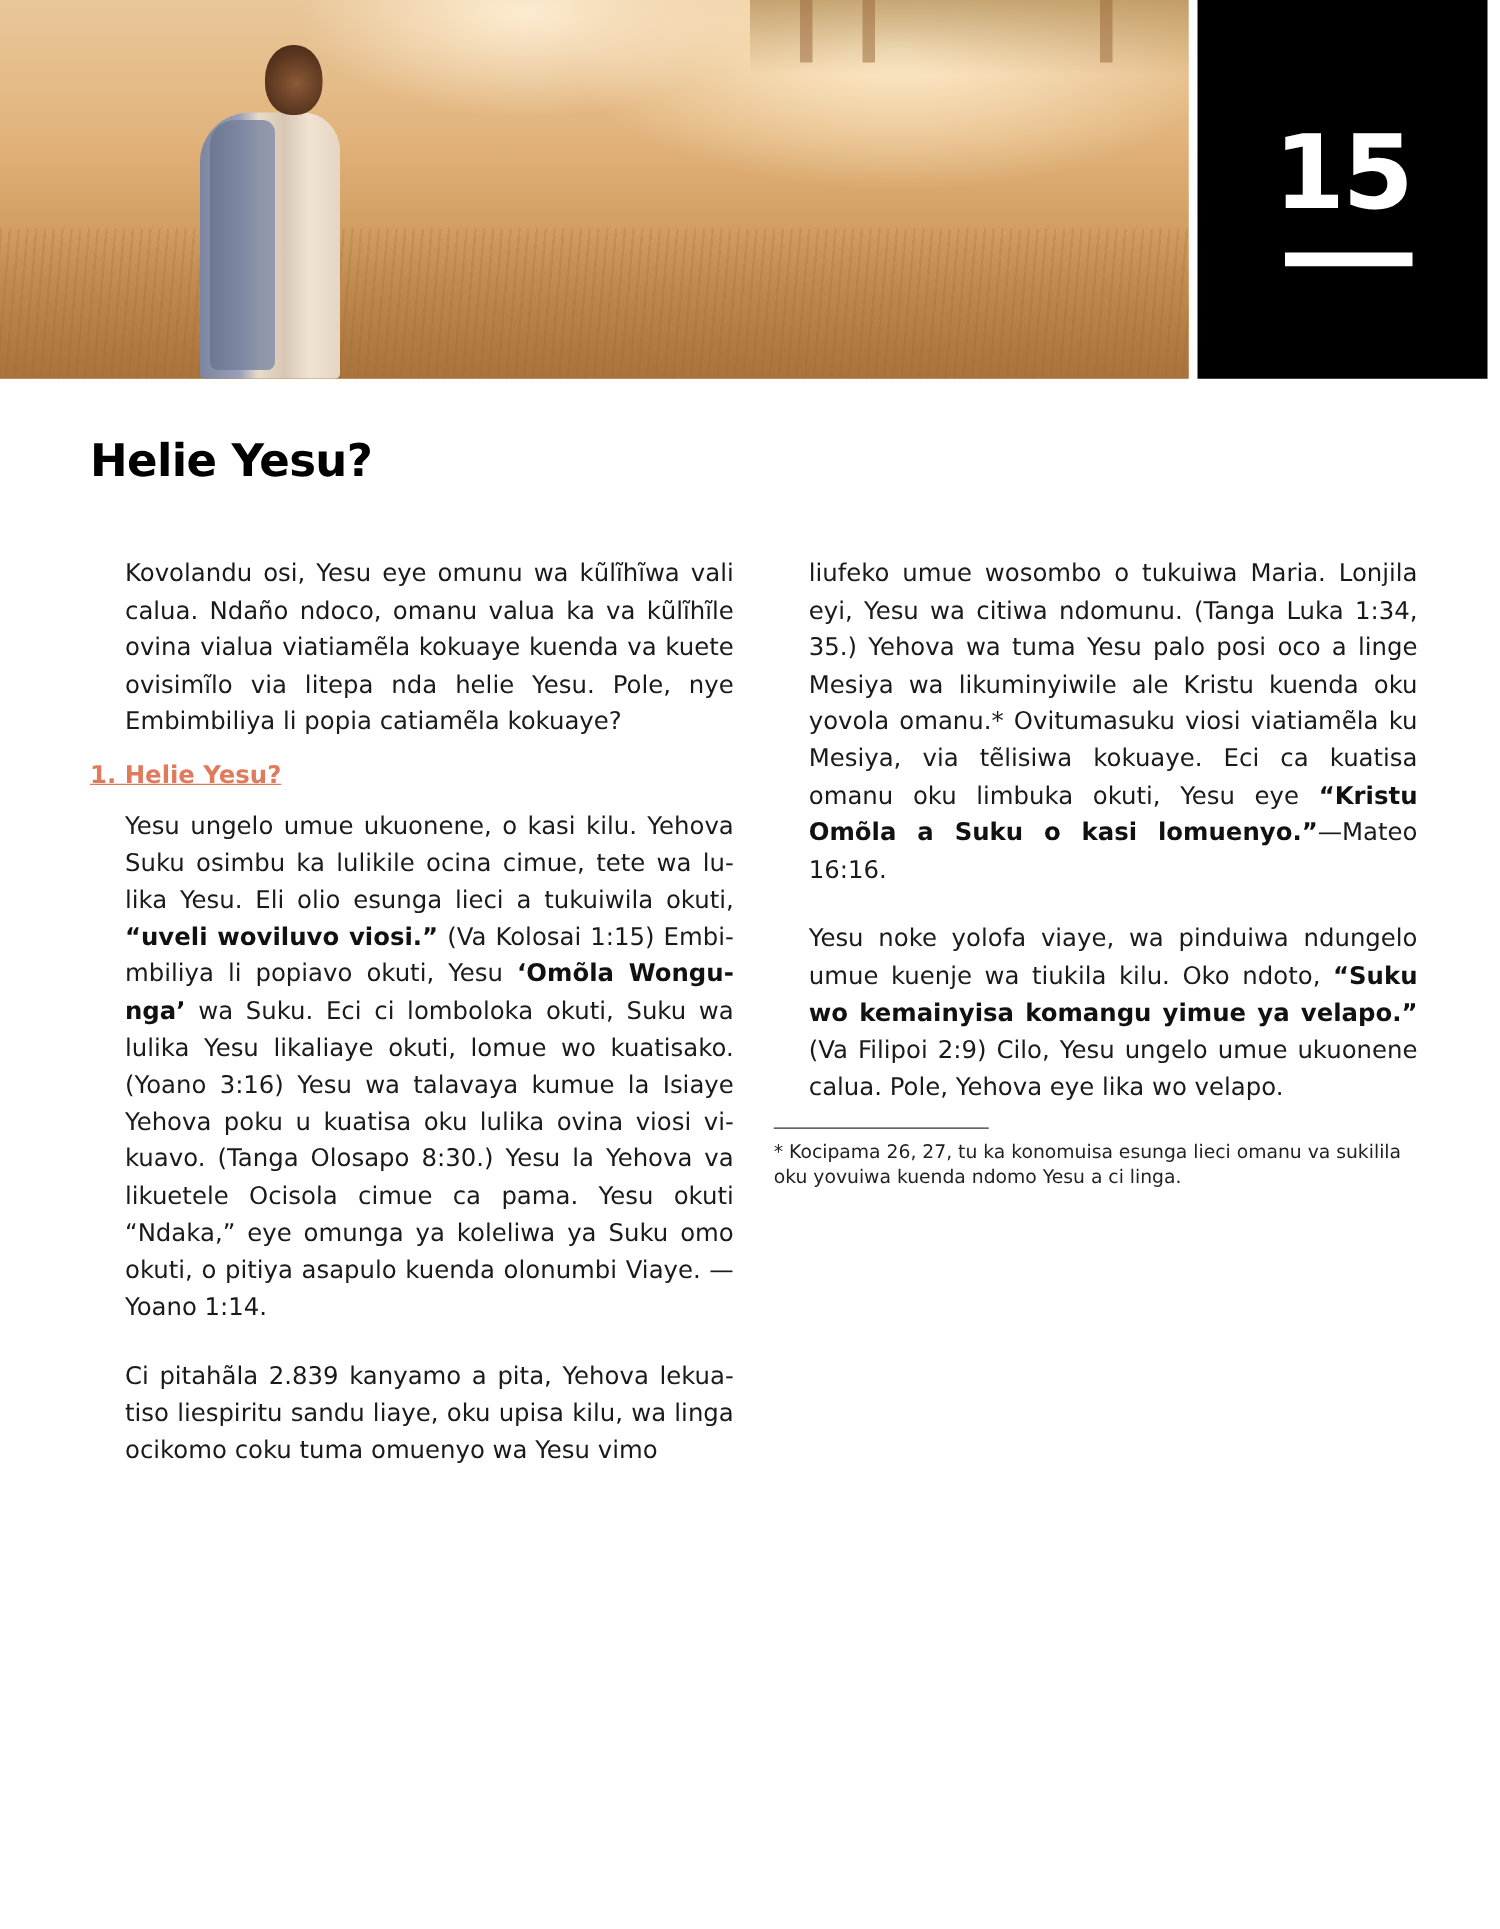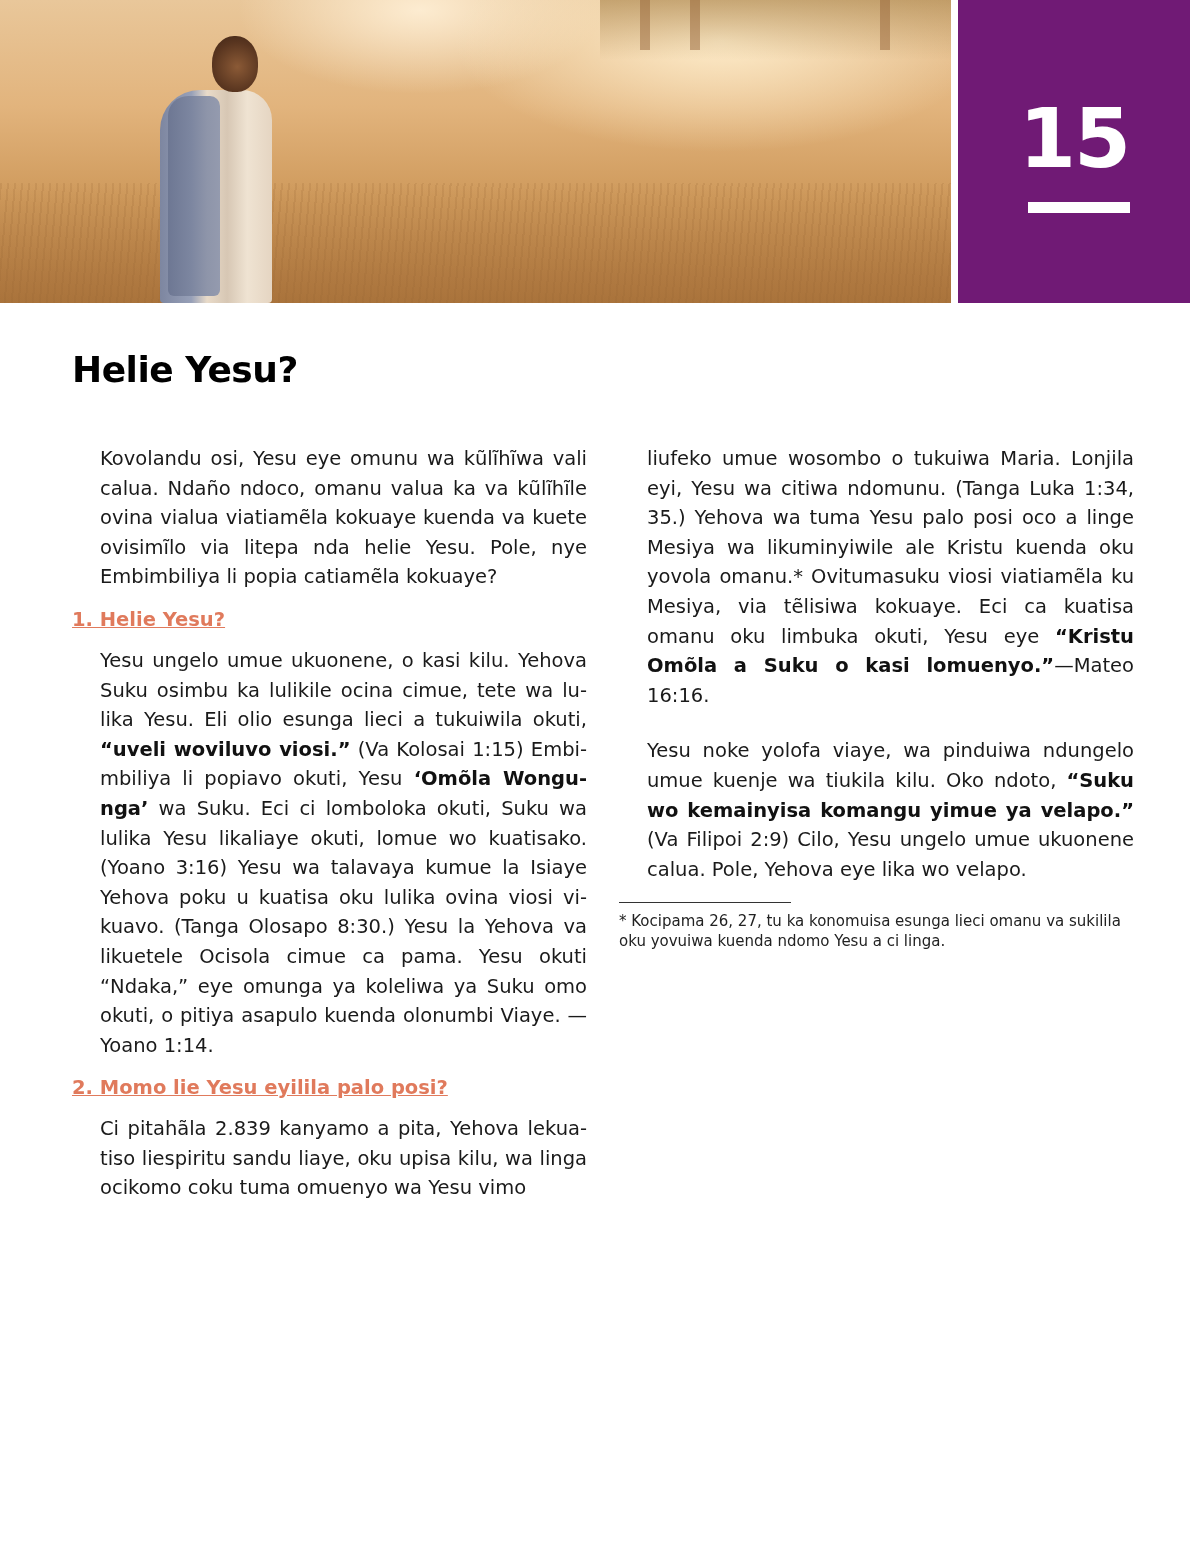--- a/index.html
+++ b/index.html
@@ -19,21 +19,21 @@
                       linear-gradient(180deg, rgba(190,130,70,0), rgba(150,100,50,0.45)); }
   .hero .figure { position: absolute; left: 150px; top: 36px; width: 130px; height: 267px; }
   .hero .head { position: absolute; left: 62px; top: 0; width: 46px; height: 56px; border-radius: 48% 48% 45% 45%;
           background: radial-gradient(circle at 55% 55%, #8b5a36 0%, #5a3620 60%, #3e2415 100%); }
   .hero .robe { position: absolute; left: 10px; top: 54px; width: 112px; height: 213px;
           border-radius: 40px 30px 4px 4px;
           background: linear-gradient(90deg, #7d86a0 0%, #97a0b8 28%, #e9dbc9 42%, #d7c7b4 60%, #efe3d2 78%, #e5d5c2 100%); }
   .hero .sash { position: absolute; left: 18px; top: 60px; width: 52px; height: 200px; border-radius: 20px 10px 6px 6px;
           background: linear-gradient(90deg, #6b7591, #8c95ad); opacity: 0.9; }
 
-  .chapter-box { position: absolute; left: 958px; top: 0; width: 232px; height: 303px; background: #701a75; }
+  .chapter-box { position: absolute; left: 958px; top: 0; width: 232px; height: 303px; background: #000000; }
   .chapter-number { position: absolute; left: 0; right: 0; top: 98px; text-align: center; color: #ffffff;
           font-family: "DejaVu Sans", sans-serif; font-weight: bold; font-size: 82px; line-height: 1; letter-spacing: -2px; }
   .chapter-rule { position: absolute; left: 70px; top: 202px; width: 102px; height: 11px; background: #ffffff; }
 
   .page-title { position: absolute; left: 72px; top: 350px; margin: 0; font-family: "DejaVu Sans", sans-serif;
           font-weight: bold; font-size: 36px; line-height: 1.1; color: #000; letter-spacing: -0.5px; }
 
   .col { position: absolute; top: 444px; width: 515px; }
   .col-left { left: 72px; }
   .col-right { left: 619px; }
@@ -74,21 +74,20 @@
 
 <div class="col col-left">
   <p class="para">Kovolandu osi, Yesu eye omunu wa kũlĩhĩwa vali calua. Ndaño ndoco, omanu valua ka va kũlĩhĩle ovina vialua viatiamẽla kokuaye kuenda va kue­te ovisimĩlo via litepa nda helie Yesu. Pole, nye Embimbiliya li popia catiamẽla kokuaye?</p>
   <div class="gap-m"></div>
 
   <h2 class="q-heading">1. Helie Yesu?</h2>
   <div class="gap-s"></div>
   <p class="para"><span>Yesu ungelo umue ukuonene, o kasi kilu. Yehova Suku osimbu ka lulikile ocina cimue, tete wa lu­lika Yesu. Eli olio esunga lieci a tukuiwila okuti, </span><b>“uveli woviluvo viosi.”</b><span> (Va Kolosai 1:15) Embi­mbiliya li popiavo okuti, Yesu </span><b>‘Omõla Wongu­nga’</b><span> wa Suku. Eci ci lomboloka okuti, Suku wa lulika Yesu likaliaye okuti, lomue wo kuatisako. (Yoano 3:16) Yesu wa talavaya kumue la Isiaye Yehova poku u kuatisa oku lulika ovina viosi vi­kuavo. (Tanga Olosapo 8:30.) Yesu la Yehova va likuetele Ocisola cimue ca pama. Yesu okuti “Ndaka,” eye omunga ya koleliwa ya Suku omo okuti, o pitiya asapulo kuenda olonumbi Viaye. —Yoano 1:14.</span></p>
   <div class="gap-m"></div>
 
-  <h2 class="q-heading">2. Momo lie Yesu eyilila palo posi?</h2>
   <div class="gap-s"></div>
   <p class="para">Ci pitahãla 2.839 kanyamo a pita, Yehova lekua­tiso liespiritu sandu liaye, oku upisa kilu, wa li­nga ocikomo coku tuma omuenyo wa Yesu vimo</p>
 </div>
 
 <div class="col col-right">
   <p class="para"><span>liufeko umue wosombo o tukuiwa Maria. Lonjila eyi, Yesu wa citiwa ndomunu. (Tanga Luka 1:34, 35.) Yehova wa tuma Yesu palo posi oco a linge Mesiya wa likuminyiwile ale Kristu kuenda oku yovola omanu.* Ovitumasuku viosi viatiamẽla ku Mesiya, via tẽlisiwa kokuaye. Eci ca kuati­sa omanu oku limbuka okuti, Yesu eye </span><b>“Kristu Omõla a Suku o kasi lomuenyo.”</b><span>—Mateo 16:16.</span></p>
   <div class="gap-m"></div>
 
   <div class="gap-s"></div>
   <p class="para"><span>Yesu noke yolofa viaye, wa pinduiwa ndungelo umue kuenje wa tiukila kilu. Oko ndoto, </span><b>“Su­ku wo kemainyisa komangu yimue ya velapo.”</b><span> (Va Filipoi 2:9) Cilo, Yesu ungelo umue ukuone­ne calua. Pole, Yehova eye lika wo velapo.</span></p>

